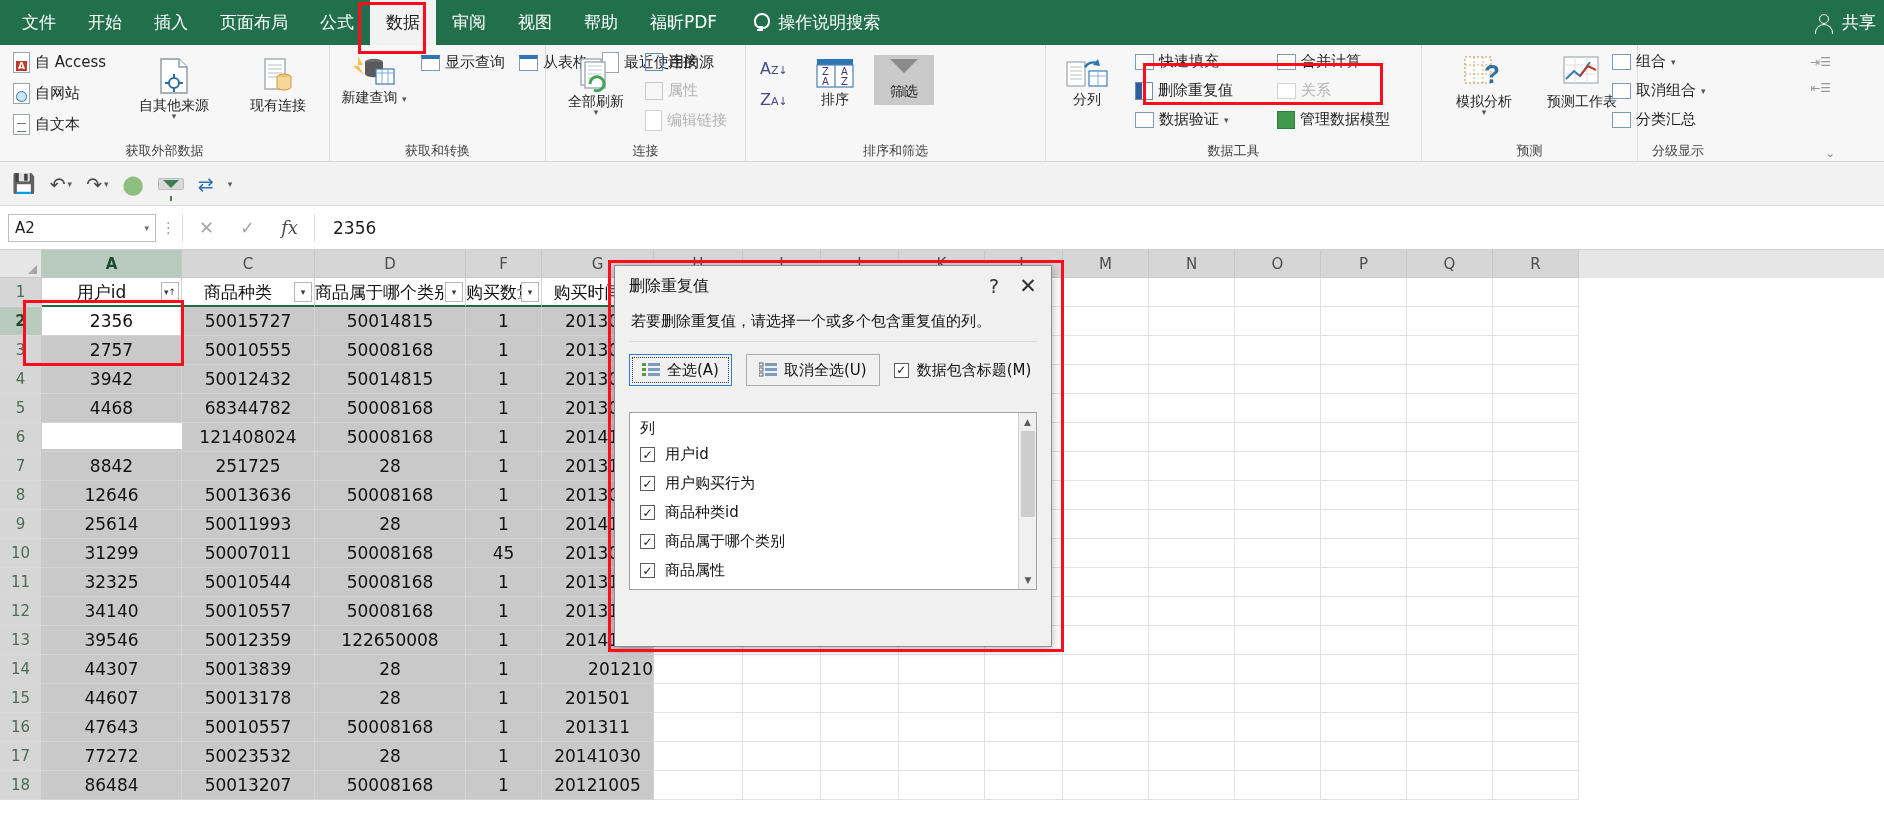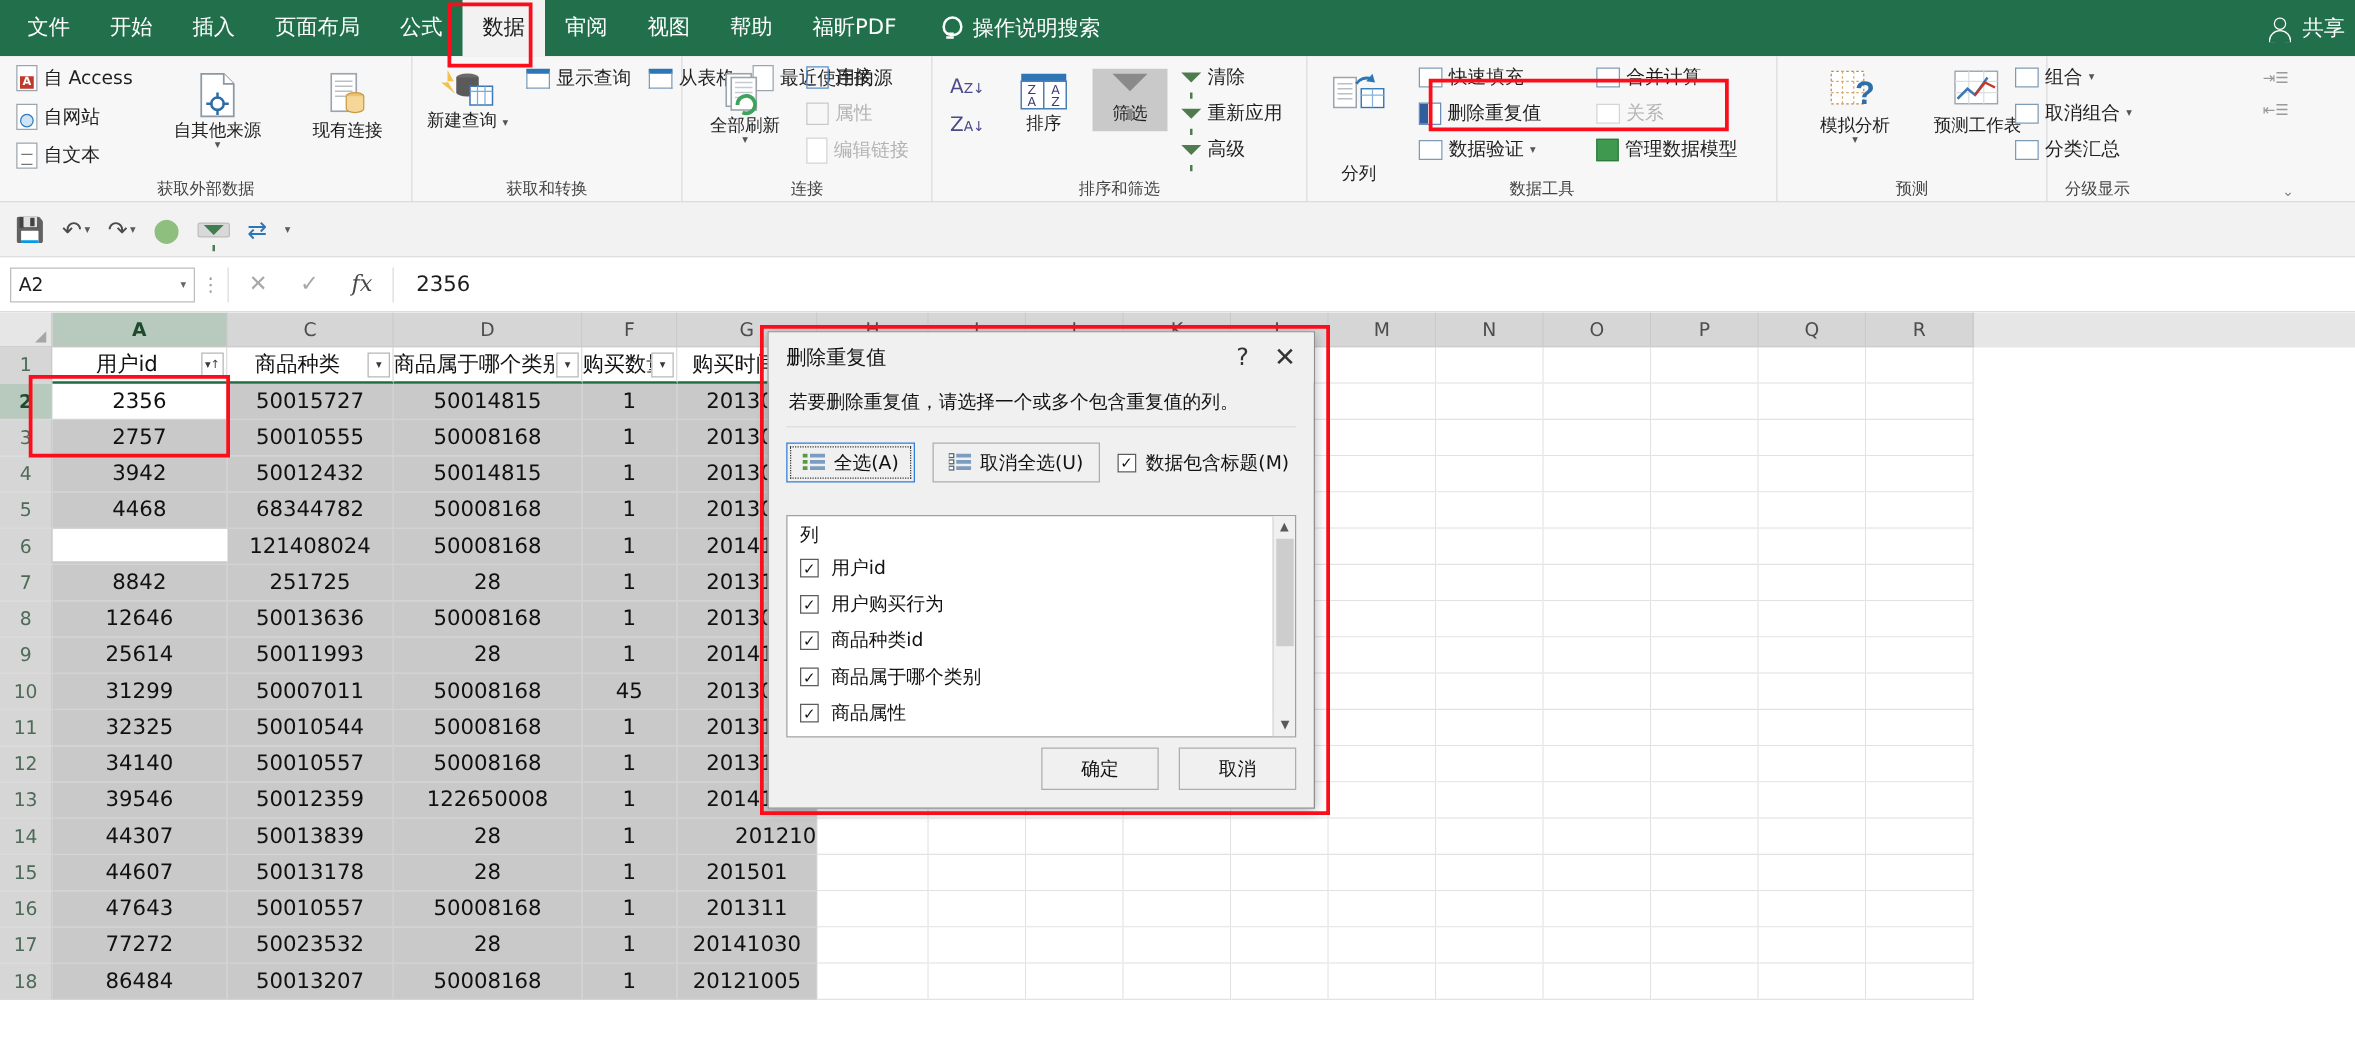--- a/index.html
+++ b/index.html
@@ -339,39 +339,25 @@
           <text x="8" y="28" font-size="10" fill="#3b3b7a">A</text>
           <text x="27" y="18" font-size="10" fill="#3b3b7a">A</text>
           <text x="27" y="28" font-size="10" fill="#3b3b7a">Z</text>
         </svg>
         <span class="lbl">排序</span>
       </div>
       <div class="bigbtn" style="position:absolute; left:128px; top:10px; width:60px; background:#c9c9c9; padding:4px 0 6px 0;">
         <div class="funnel" style="margin-bottom:10px;"></div>
         <span class="lbl">筛选</span>
       </div>
-      <div style="position:absolute; left:196px; top:6px; display:flex; flex-direction:column; gap:8px;">
-        <div class="smallbtn">
-          <span class="funnel sm"></span>
-          <span>清除</span>
-        </div>
-        <div class="smallbtn">
-          <span class="funnel sm"></span>
-          <span>重新应用</span>
-        </div>
-        <div class="smallbtn">
-          <span class="funnel sm"></span>
-          <span>高级</span>
-        </div>
-      </div>
       <div class="glabel">排序和筛选</div>
     </div>
 
     <div class="rgroup" style="left:1046px; width:376px;">
-      <div class="bigbtn" style="position:absolute; left:10px; top:12px; width:62px;gap:40px;">
+      <div class="bigbtn" style="position:absolute; left:10px; top:12px; width:62px;">
         <svg width="44" height="34" viewBox="0 0 44 34">
           <rect x="2" y="5" width="18" height="24" fill="#fff" stroke="#9aa5ad" stroke-width="1.2"></rect>
           <path d="M5 10 h12 M5 14 h12 M5 18 h12 M5 22 h12" stroke="#b9c0c6" stroke-width="1.1"></path>
           <path d="M20 10 a10 10 0 0 1 12 -4" fill="none" stroke="#2e75b6" stroke-width="2.4"></path>
           <path d="M33 2 l2 7 -7 -1 z" fill="#2e75b6"></path>
           <rect x="24" y="14" width="18" height="15" fill="#fff" stroke="#2e75b6" stroke-width="1.1"></rect>
           <path d="M24 19 h18 M33 14 v15" stroke="#86b1dc" stroke-width="1"></path>
         </svg>
         <span class="lbl">分列</span>
       </div>
@@ -925,28 +911,20 @@
             <span>商品属性</span>
           </label>
         </div>
       <div class="scroll">
         <div class="arr">▲</div>
         <div class="thumb"></div>
         <div class="arr bot">▼</div>
       </div>
     </div>
 
-    <div class="dlg-foot">
-      <div class="btn btn-wide">
-        <span>确定</span>
-      </div>
-      <div class="btn btn-wide">
-        <span>取消</span>
-      </div>
-    </div>
   </div>
 
   <div class="redbox" style="left:358px; top:2px; width:68px; height:52px;"></div>
   <div class="redbox" style="left:1143px; top:63px; width:240px; height:42px;"></div>
   <div class="redbox" style="left:23px; top:300px; width:161px; height:66px;"></div>
   <div class="redbox" style="left:608px; top:260px; width:456px; height:392px;"></div>
 
 </div>
 
 </body></html>

